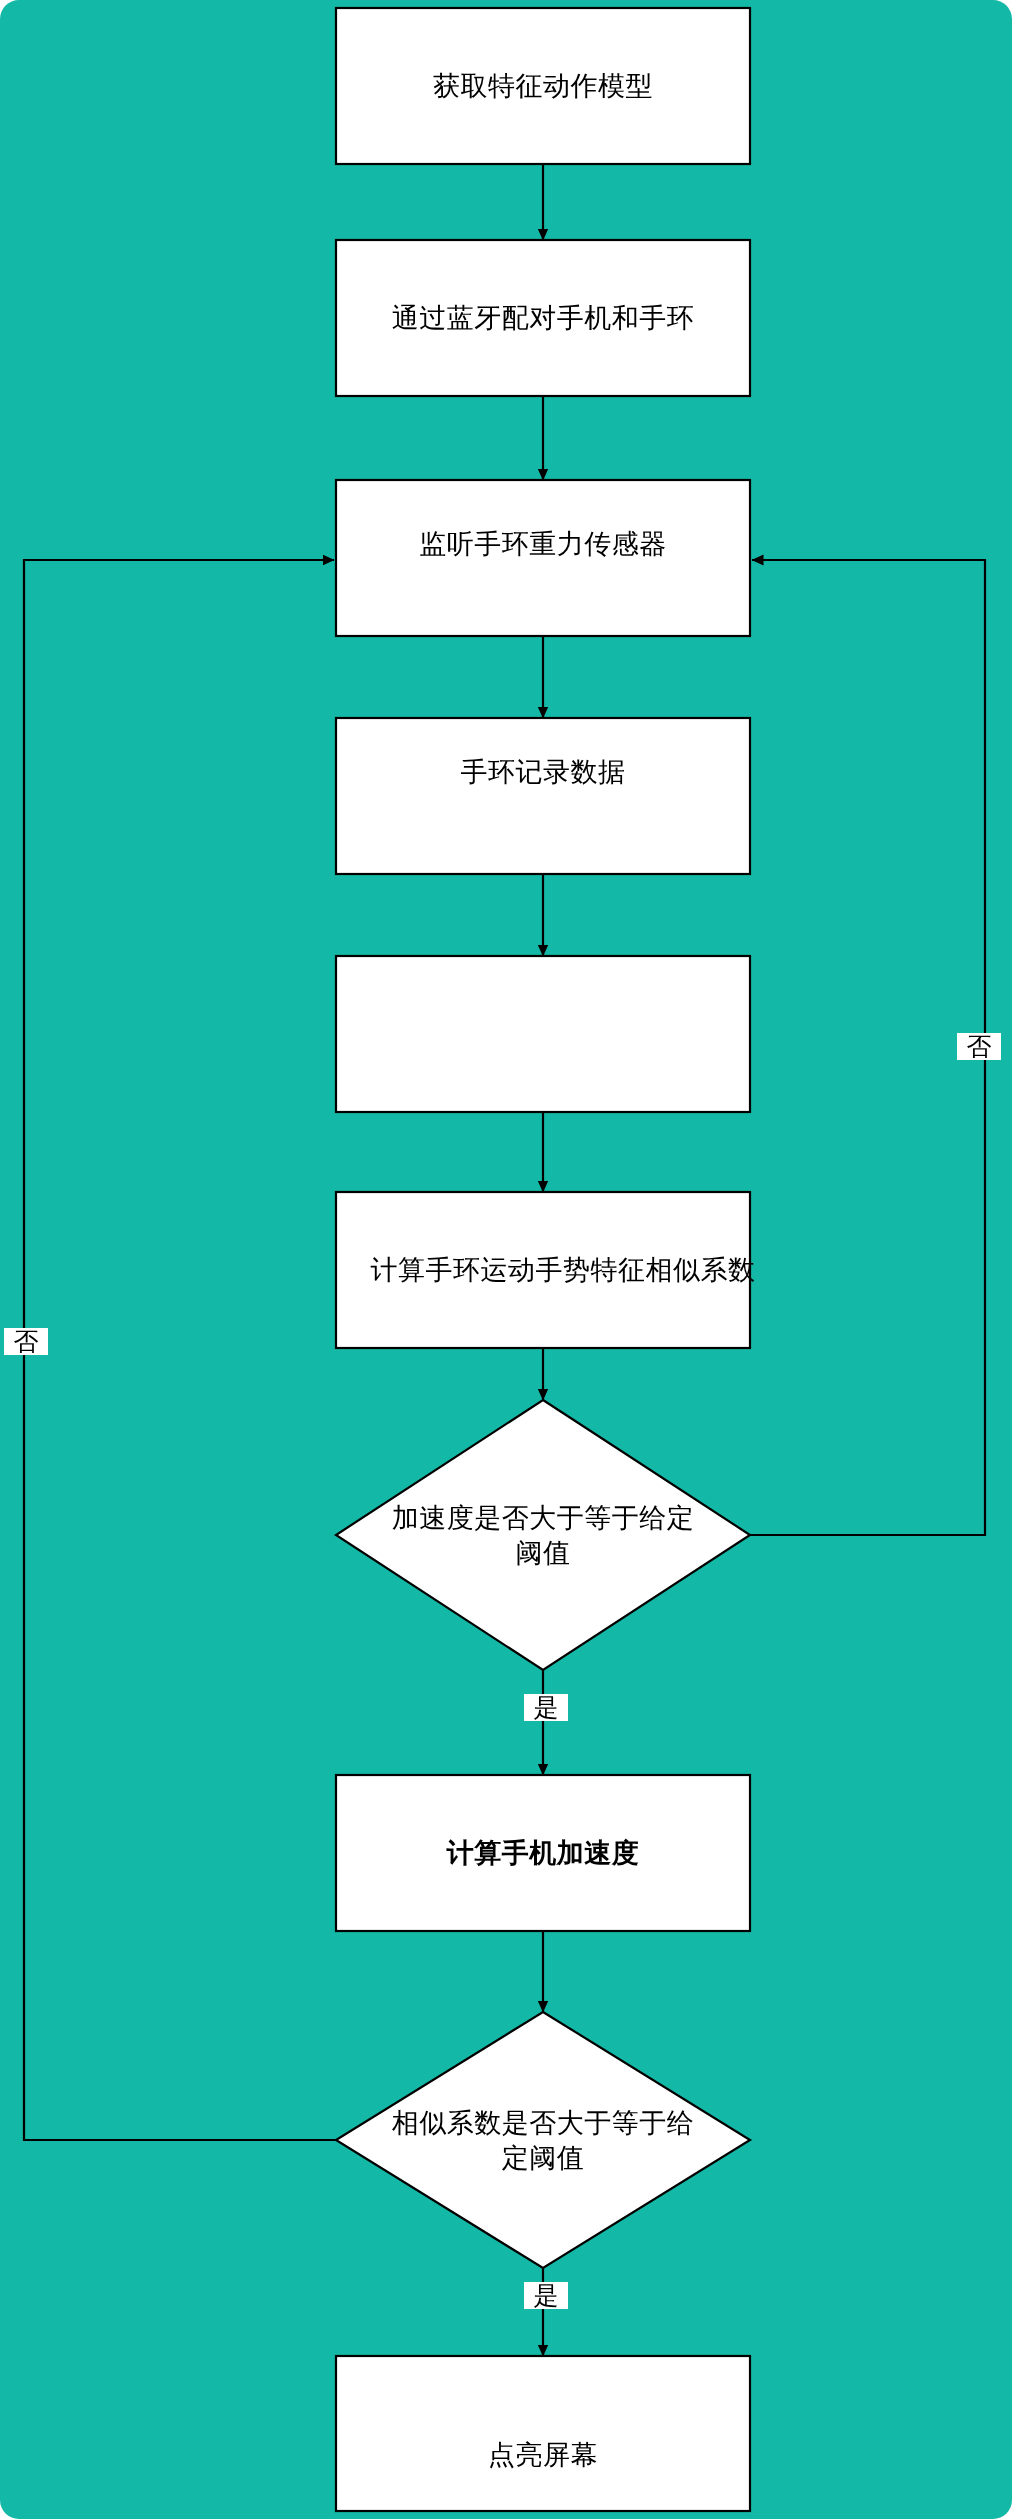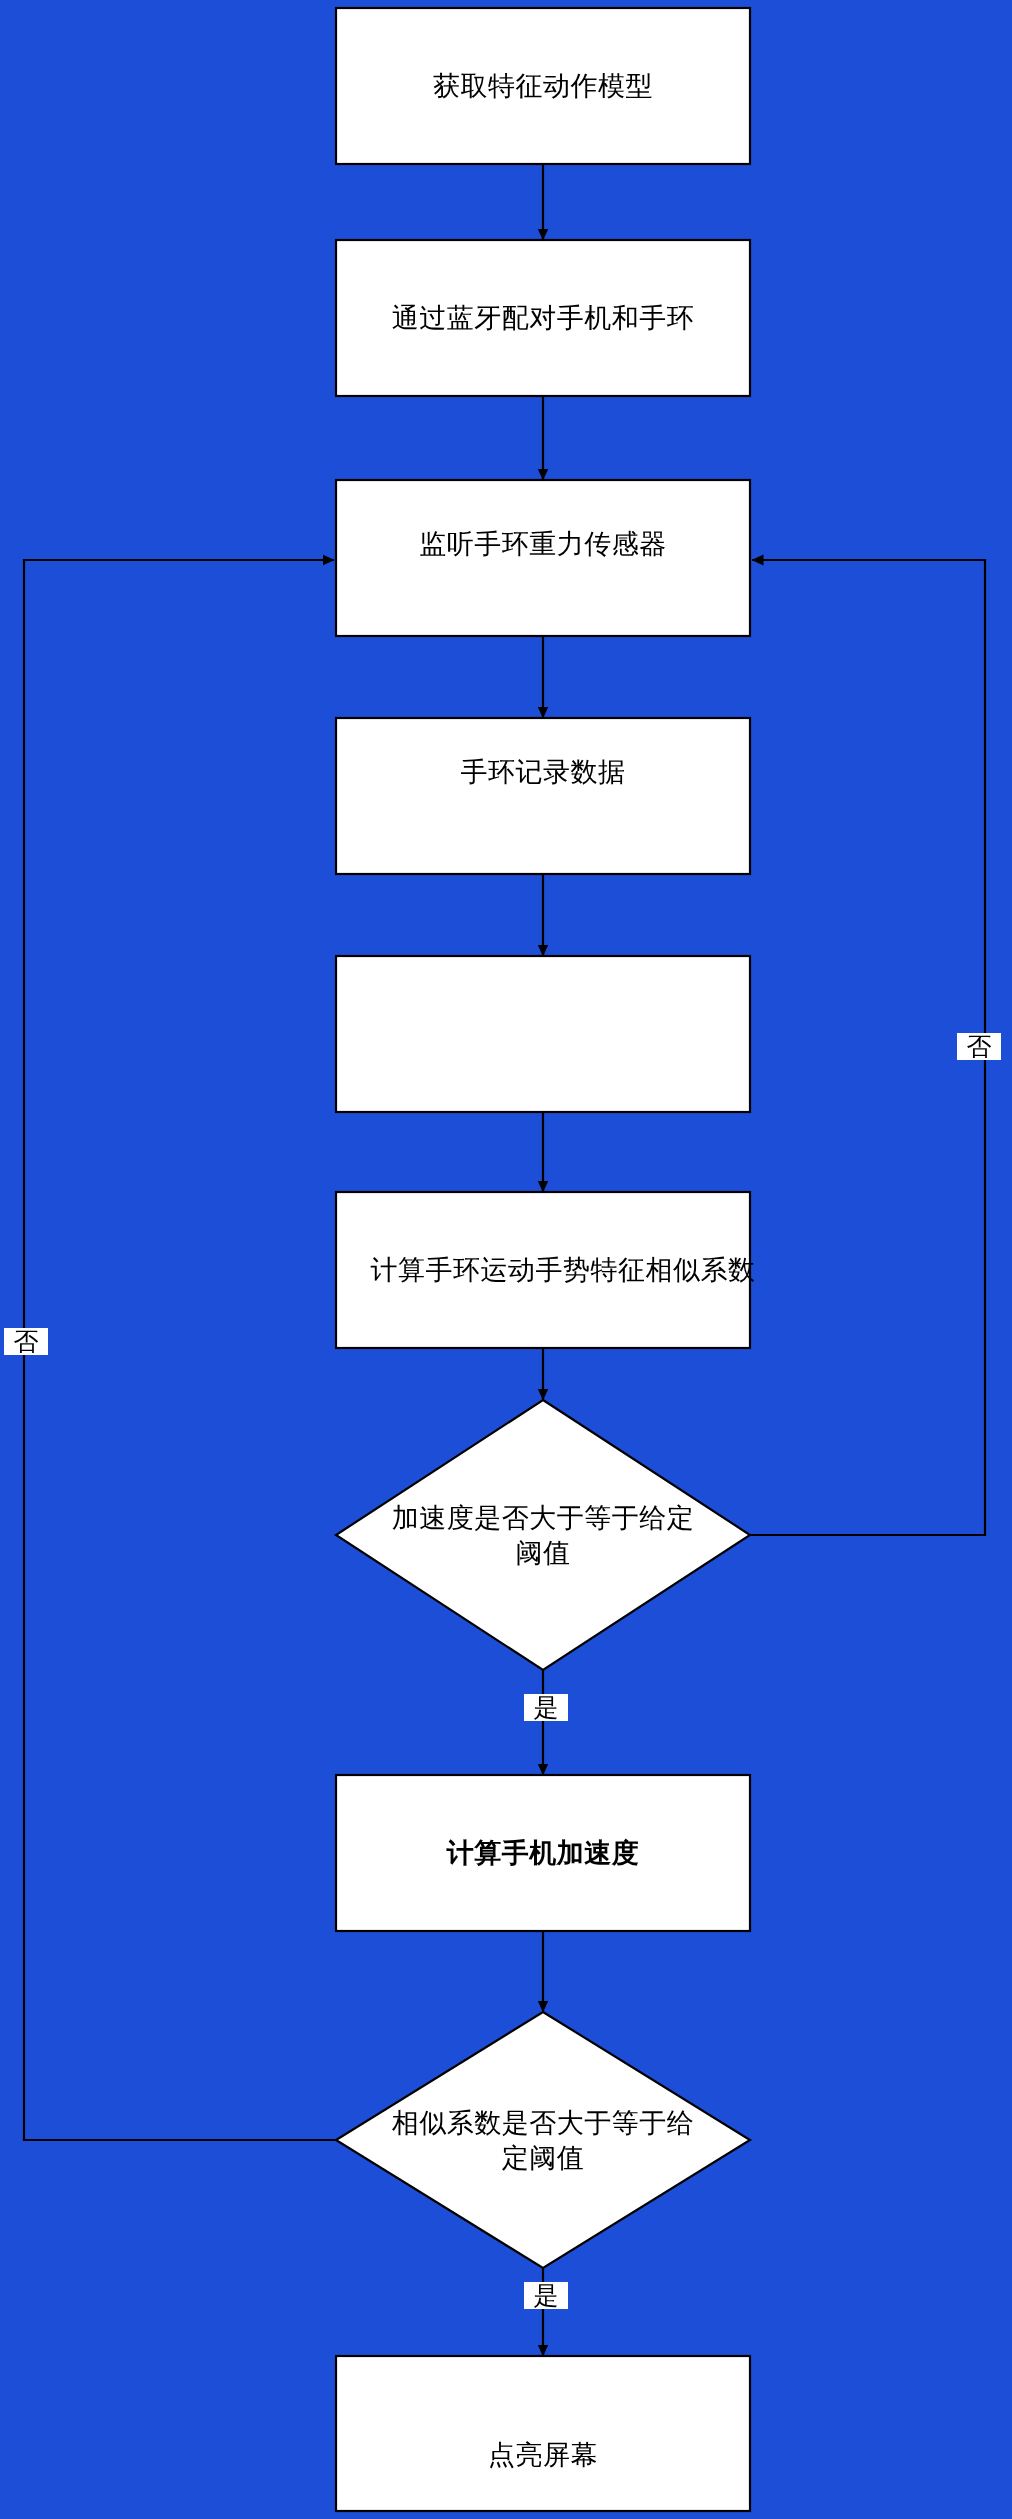--- a/index.html
+++ b/index.html
@@ -5,22 +5,23 @@
 <style>
   html,body{margin:0;padding:0;background:#ffffff;}
   body{
     font-family:"DejaVu Sans","Liberation Sans",sans-serif;
     color:#000000;
   }
   #canvas{
     position:relative;
     width:1012px;
     height:2519px;
-    background:#1d4ed8;
+    background:#14b8a6;
     overflow:hidden;
+    border-radius:19px;
   }
   #flow-svg{
     position:absolute;
     left:0; top:0;
     width:1012px;
     height:2519px;
   }
   .node-label{
     position:absolute;
     display:flex;

